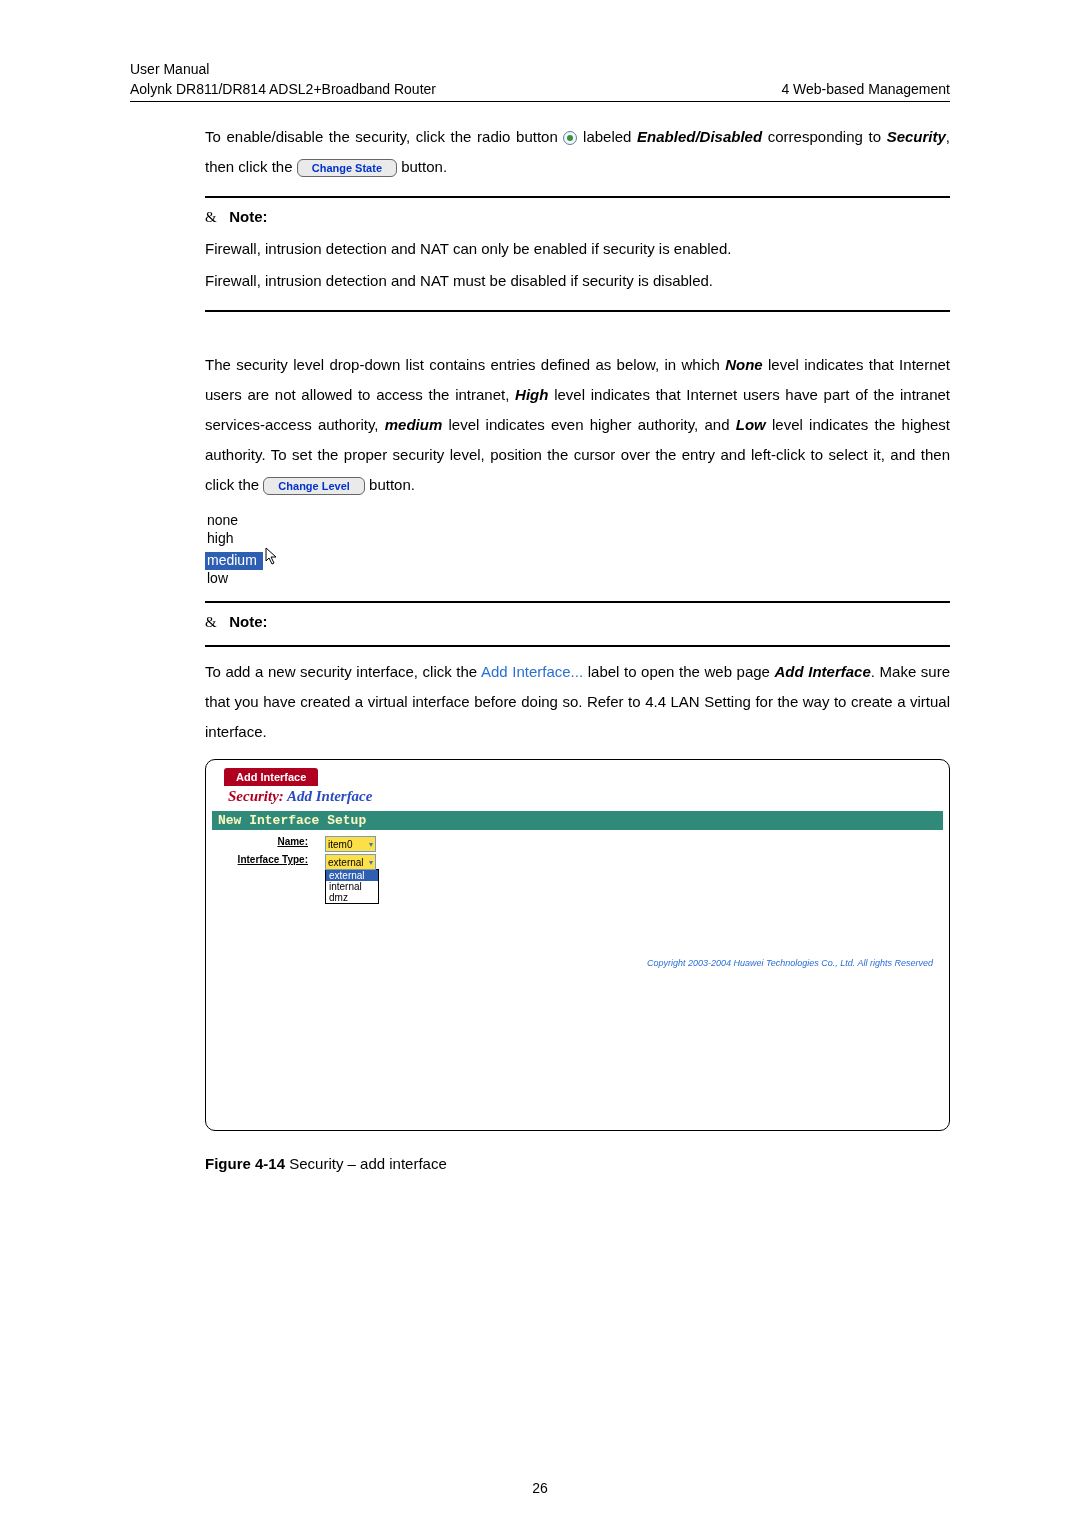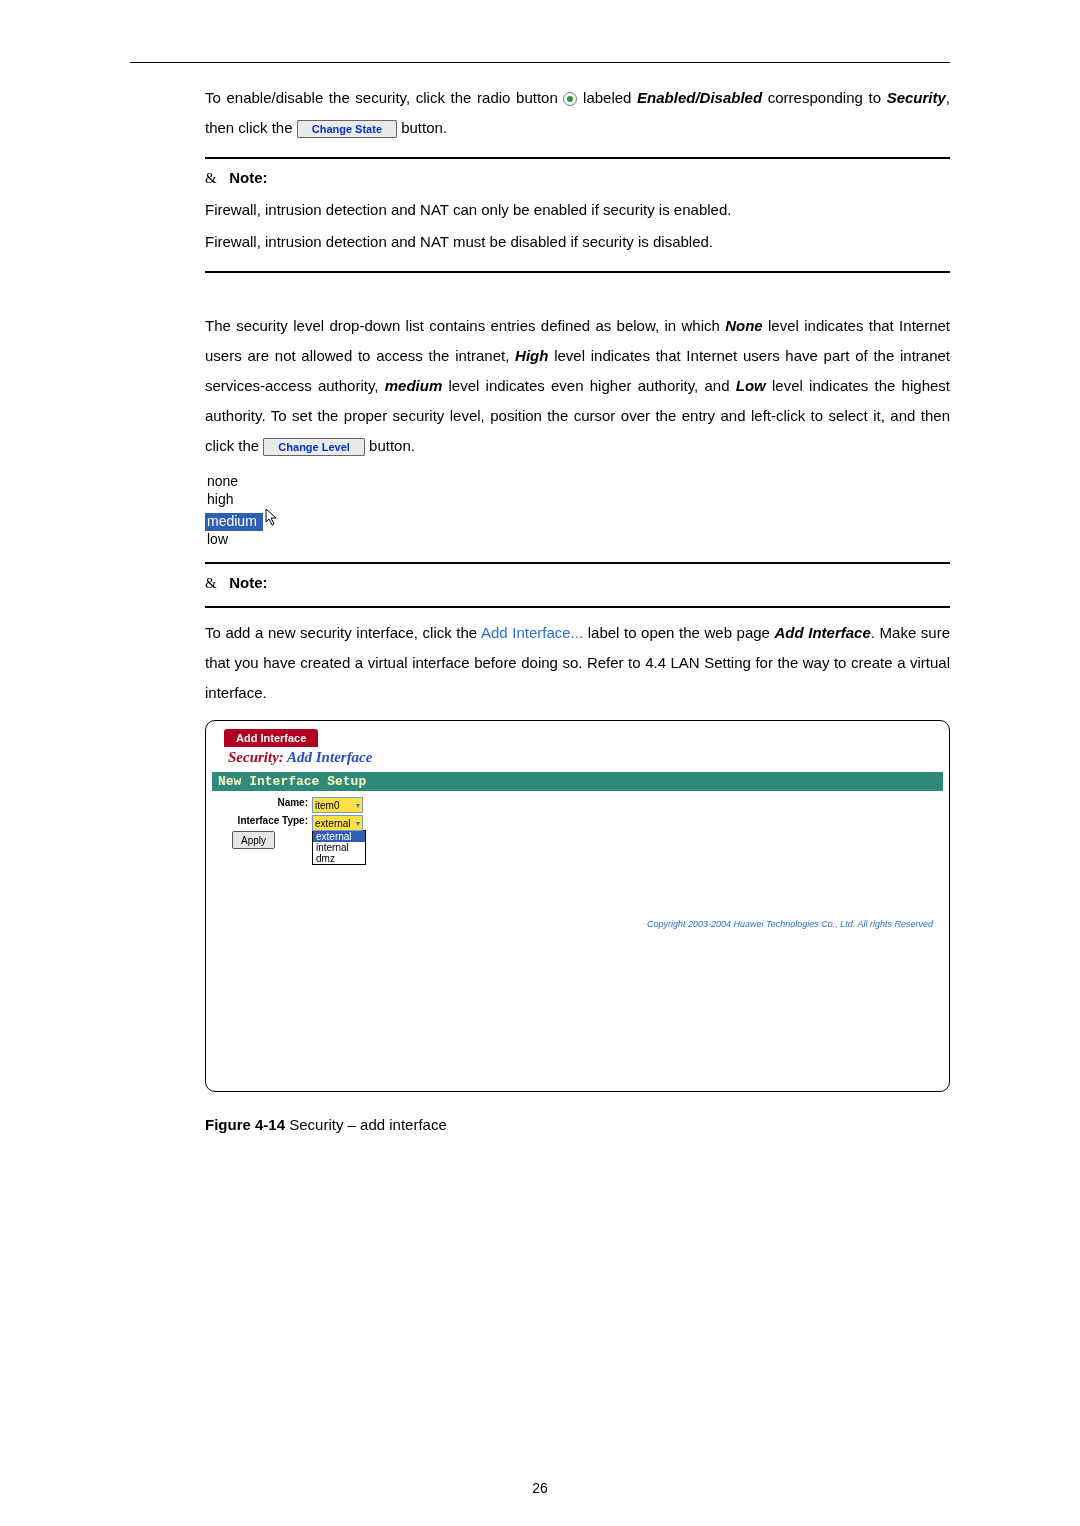--- a/index.html
+++ b/index.html
@@ -53,21 +53,21 @@
   .btn-img {
     display: inline-block;
     border: 1px solid #666;
     background: #eaeaea;
     color: #0033cc;
     font-weight: bold;
     font-size: 11px;
     padding: 1px 14px;
     vertical-align: middle;
     line-height: 14px;
-    border-radius: 1px;
+    border-radius: 6px;
     font-family: Verdana, sans-serif;
   }
   .radio-dot {
     display: inline-block;
     width: 12px;
     height: 12px;
     border: 1px solid #5a7fa0;
     border-radius: 50%;
     vertical-align: middle;
     position: relative;
@@ -138,21 +138,21 @@
     font-size: 13px;
     padding: 2px 6px;
     margin: 0 6px 6px 6px;
   }
   .fig-form {
     font-family: Verdana, Arial, sans-serif;
     font-size: 10px;
     margin-left: 12px;
   }
   .fig-row { display: flex; align-items: flex-start; margin-bottom: 2px; }
-  .fig-label { width: 90px; text-align: right; font-weight: bold; padding-right: 4px; font-size:10px;}
+  .fig-label { width: 90px; text-align: right; font-weight: bold; padding-right: 17px; font-size:10px;text-decoration:underline;}
   .mini-select {
     border: 1px solid #7a9ac0;
     background: #fde047;
     font-size: 10px;
     padding: 0 2px;
     min-width: 45px;
     display: inline-flex;
     justify-content: space-between;
     align-items: center;
     height: 14px;
@@ -215,20 +215,25 @@
     bottom: 30px;
     left: 0; right: 0;
   }
 </style>
 </head>
 <body>
 
 <div class="page">
 
   <div class="header-block">
+    <div>User Manual</div>
+    <div class="header-row2">
+      <span>Aolynk DR811/DR814 ADSL2+Broadband Router</span>
+      <span>4  Web-based Management</span>
+    </div>
   </div>
 
   <div class="content">
 
     <p class="para">
       <span>To enable/disable the security, click the radio button </span><span class="radio-dot"></span><span> labeled </span><span class="bolditalic">Enabled/Disabled</span><span> corresponding to </span><span class="bolditalic">Security</span><span>, then click the </span><span class="btn-img">Change State</span><span> button.</span>
     </p>
 
     <hr class="hr-heavy">
     <div class="note-head">
@@ -286,24 +291,20 @@
               <span>external</span>
                 <span class="arrow">▾</span>
             </div>
             <div class="mini-list">
               <div class="mopt sel">external</div>
               <div class="mopt">internal</div>
               <div class="mopt">dmz</div>
             </div>
           </div>
         </div>
-        <div class="fig-row" style="margin-top:-36px;">
-          <div style="width:14px"></div>
-          <div class="mini-btn">Apply</div>
-        </div>
       </div>
 
       <div class="copyright">Copyright 2003-2004 Huawei Technologies Co., Ltd. All rights Reserved</div>
     </div>
 
     <p class="fig-caption">
       <span class="bold">Figure 4-14</span><span> Security – add interface</span>
     </p>
 
   </div>

